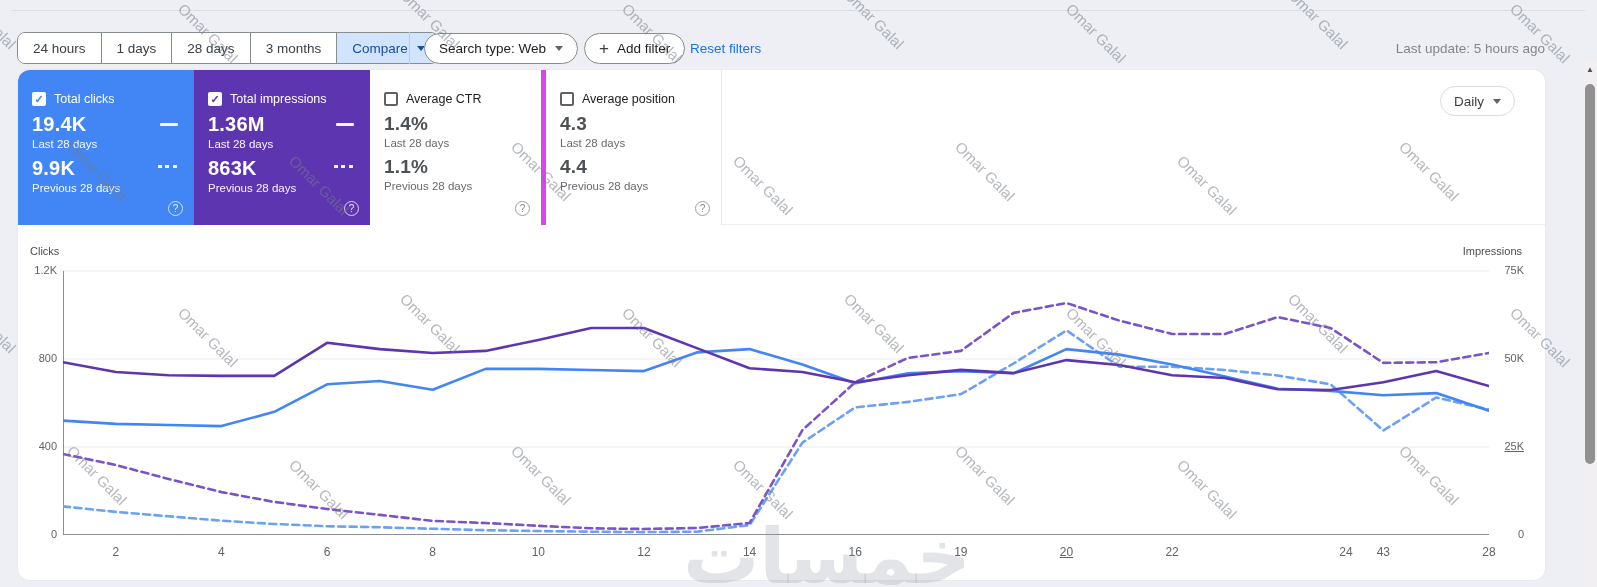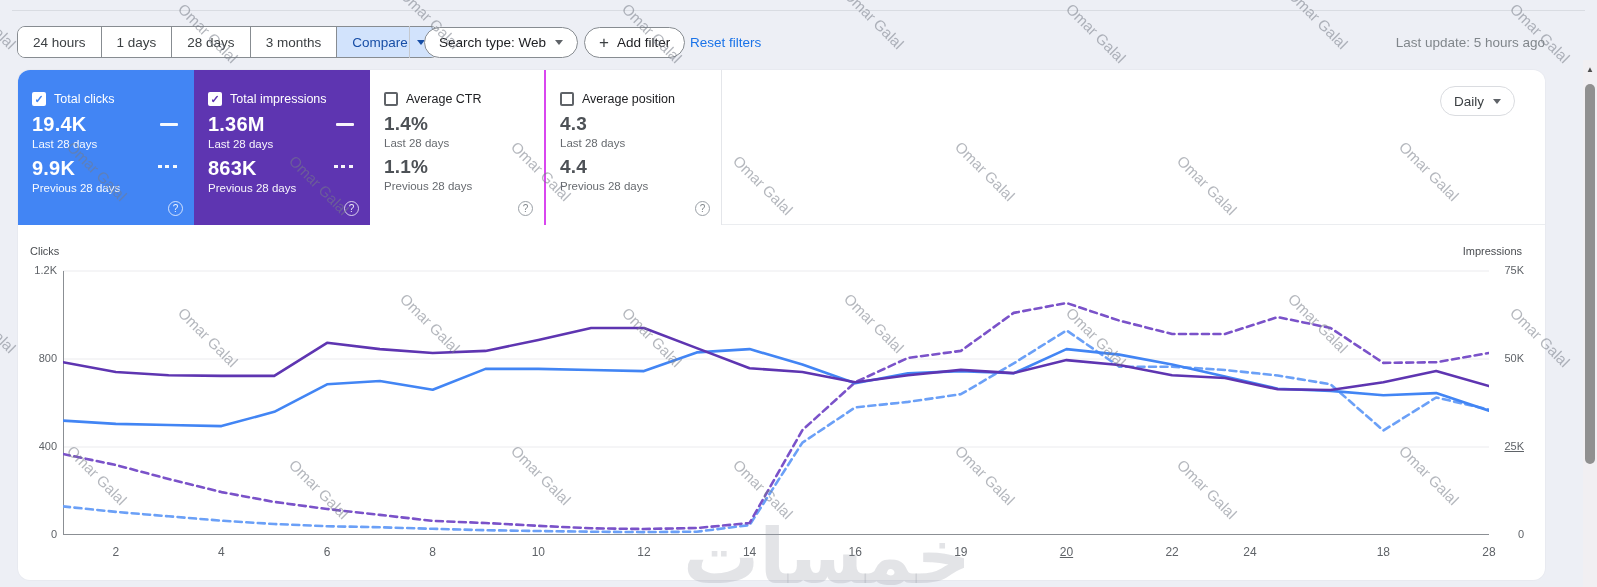--- a/index.html
+++ b/index.html
@@ -8,21 +8,21 @@
     font-family: "Liberation Sans", sans-serif;
     background: #edeff5;
     position: relative;
     overflow: hidden;
     color: #3c4043;
   }
   #page { position:absolute; inset:0; }
 
   
   .top-hairline { position:absolute; top:10px; left:12px; right:12px; height:1px; background:#d9dce2; }
-  .toolbar { position:absolute; top:4px; left:0; right:0; height:64px; }
+  .toolbar { position:absolute; top:10px; left:0; right:0; height:64px; }
   .seg-control { position:absolute; left:17px; top:22px; height:32px; display:inline-flex;
     border:1px solid #878c91; border-radius:8px; overflow:hidden; background:#fff; }
   .seg { display:flex; align-items:center; padding:0 15px; font-size:13.5px; color:#3c4043;
     border-left:1px solid #878c91; cursor:pointer; white-space:nowrap; background:#fff; }
   .seg:first-child { border-left:none; }
   .seg.compare { background:#d2e3fc; color:#174ea6; padding-right:13px; }
   .caret { width:0; height:0; border-left:4.5px solid transparent; border-right:4.5px solid transparent;
     border-top:5px solid currentColor; display:inline-block; margin-left:9px; }
   .v-divider { position:absolute; left:409px; top:22px; width:1px; height:32px; background:#c5c9cf; }
   .pill { position:absolute; top:23px; height:31px; display:inline-flex; align-items:center;
@@ -35,21 +35,21 @@
   .link-reset { position:absolute; left:690px; top:31px; font-size:13.5px; color:#1a73e8; cursor:pointer; }
   .last-update { position:absolute; right:52px; top:31px; font-size:13.5px; color:#80868b; }
 
   
   .main-card { position:absolute; left:18px; top:70px; width:1527px; height:510px;
     background:#fff; border-radius:12px; box-shadow:0 0 0 1px rgba(0,0,0,0.02); }
   .metric-row { position:absolute; left:0; top:0; width:100%; height:155px; border-bottom:1px solid #ebedf0; }
   .mcard { position:absolute; top:0; width:176px; height:155px; padding:22px 14px 0 14px; cursor:pointer; }
   .mcard.c0 { left:0; background:#4285f4; border-radius:12px 0 0 0; color:#fff; }
   .mcard.c1 { left:176px; background:#5e35b1; color:#fff; }
-  .mcard.c2 { left:352px; background:#fff; border-right:2px solid #d946ef; }
+  .mcard.c2 { left:352px; background:#fff; border-right:5px solid #d946ef; }
   .mcard.c3 { left:528px; background:#fff; border-right:1px solid #e4e6ea; }
   .mcard-head { display:flex; align-items:center; gap:8px; font-size:12.5px; }
   .mcard.c2 .mcard-head, .mcard.c3 .mcard-head { color:#202124; }
   .cb { width:14px; height:14px; border-radius:2px; flex:0 0 auto;
     display:flex; align-items:center; justify-content:center; font-size:11px; font-weight:bold; }
   .cb.checked { background:#fff; }
   .cb.blue { color:#4285f4; }
   .cb.purple { color:#5e35b1; }
   .cb.unchecked { background:transparent; border:2px solid #5f6368; }
   .mval { font-size:20px; font-weight:bold; margin-top:7px; letter-spacing:.2px; }
@@ -204,22 +204,22 @@
       <div class="xtick" style="left: 204.444px;">4</div>
       <div class="xtick" style="left: 310.074px;">6</div>
       <div class="xtick" style="left: 415.704px;">8</div>
       <div class="xtick" style="left: 521.333px;">10</div>
       <div class="xtick" style="left: 626.963px;">12</div>
       <div class="xtick" style="left: 732.593px;">14</div>
       <div class="xtick" style="left: 838.222px;">16</div>
       <div class="xtick" style="left: 943.852px;">19</div>
       <div class="xtick" style="left: 1049.48px; text-decoration: underline;">20</div>
       <div class="xtick" style="left: 1155.11px;">22</div>
-      <div class="xtick" style="left: 1233px;">24</div>
-      <div class="xtick" style="left: 1366.37px;">18</div>
+      <div class="xtick" style="left: 1329px;">24</div>
+      <div class="xtick" style="left: 1366.37px;">43</div>
       <div class="xtick" style="left: 1472px;">28</div>
     </div>
 
   <svg id="chart-svg" width="1426" height="270">
       <line x1="0" y1="5" x2="1426" y2="5" stroke="#ebebee" stroke-width="1"></line>
       <line x1="0" y1="93" x2="1426" y2="93" stroke="#ebebee" stroke-width="1"></line>
       <line x1="0" y1="181" x2="1426" y2="181" stroke="#ebebee" stroke-width="1"></line>
       <line x1="0.5" y1="5" x2="0.5" y2="269" stroke="#8b8f94" stroke-width="1"></line>
       <line x1="0" y1="268.5" x2="1426" y2="268.5" stroke="#8b8f94" stroke-width="1"></line>
       <polyline points="0,240.4 52.81481481481481,245.9 105.62962962962962,250.3 158.44444444444443,254.7 211.25925925925924,258.0 264.0740740740741,260.2 316.88888888888886,261.3 369.7037037037037,262.8 422.5185185185185,264.2 475.3333333333333,265.0 528.1481481481482,265.7 580.9629629629629,266.1 633.7777777777777,265.7 686.5925925925926,259.1 739.4074074074074,176.6 792.2222222222223,141.4 845.037037037037,135.9 897.8518518518518,128.2 950.6666666666666,97.4 1003.4814814814815,64.4 1056.2962962962963,100.7 1109.111111111111,100.7 1161.9259259259259,104.0 1214.7407407407406,109.5 1267.5555555555554,118.3 1320.3703703703704,164.5 1373.1851851851852,131.5 1426,143.6" fill="none" stroke="#6ba0f7" stroke-width="2.6" stroke-linejoin="round" stroke-linecap="round" stroke-dasharray="7 4.5"></polyline>

